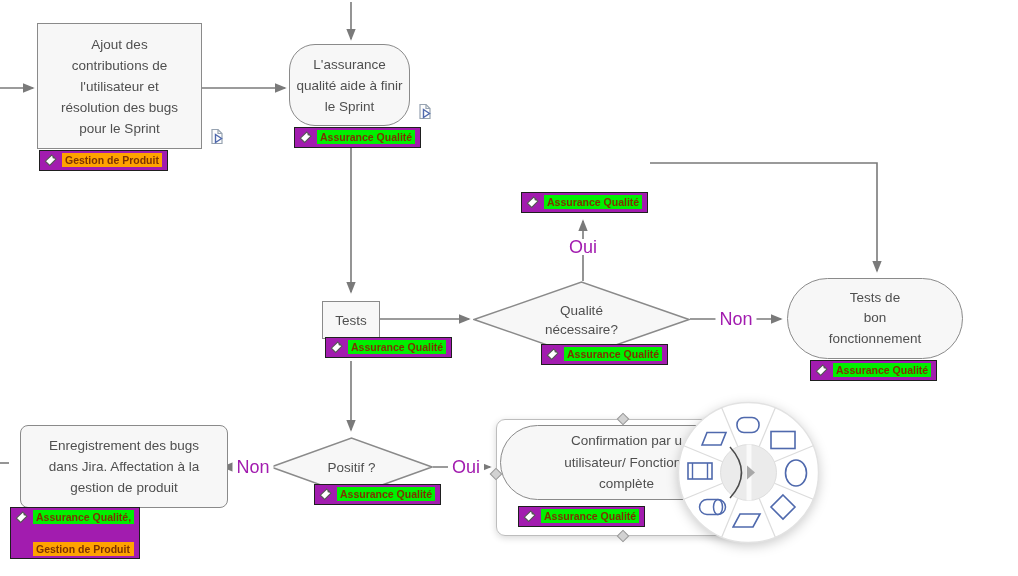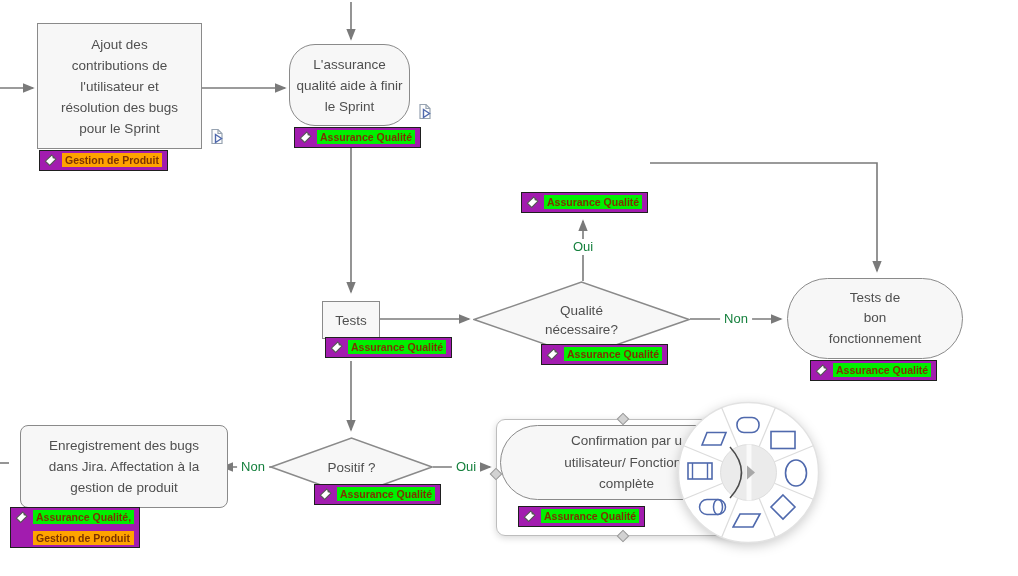--- a/index.html
+++ b/index.html
@@ -14,23 +14,23 @@
   .node-text{pointer-events:none;}
   .dia-wrap{position:absolute;}
   .dia-wrap .dia-text{position:absolute;left:0;top:0;width:100%;height:100%;
         display:flex;align-items:center;justify-content:center;text-align:center;
         font-size:13.5px;line-height:19px;color:#4f4f4f;}
   .chip{position:absolute;background:#a21caf;border:1px solid #1f1f1f;
         display:flex;align-items:flex-start;gap:4px;padding:2px 5px 2px 3px;box-sizing:border-box;}
   .chip-label{font-size:10.5px;font-weight:700;color:#7d3200;padding:0 3px;line-height:14px;white-space:nowrap;}
   .bg-green{background:#00f000;}
   .bg-orange{background:#ffa300;}
-  .chip-col{display:flex;flex-direction:column;gap:7px;}
+  .chip-col{display:flex;flex-direction:column;gap:18px;}
   .edge-label{position:absolute;transform:translate(-50%,-50%);background:#fff;
-        padding:0 4px;font-size:13px;color:#15803d;line-height:16px;}
+        padding:0 4px;font-size:18px;color:#a21caf;line-height:16px;}
   .doc-icon{position:absolute;}
   #selection{position:absolute;left:496px;top:419px;width:254px;height:117px;
         border:1.6px solid #bdbdbd;border-radius:9px;box-sizing:border-box;
         box-shadow:0 2px 7px rgba(0,0,0,0.16);}
   .handle{position:absolute;width:9px;height:9px;background:#d2d2d2;border:1px solid #9a9a9a;
         transform:translate(-50%,-50%) rotate(45deg);box-sizing:border-box;}
   #radial-menu{position:absolute;left:677px;top:401px;width:143px;height:143px;
         filter:drop-shadow(0 3px 6px rgba(0,0,0,0.20));}
   .qicon{position:absolute;transform:translate(-50%,-50%);}
 </style>

